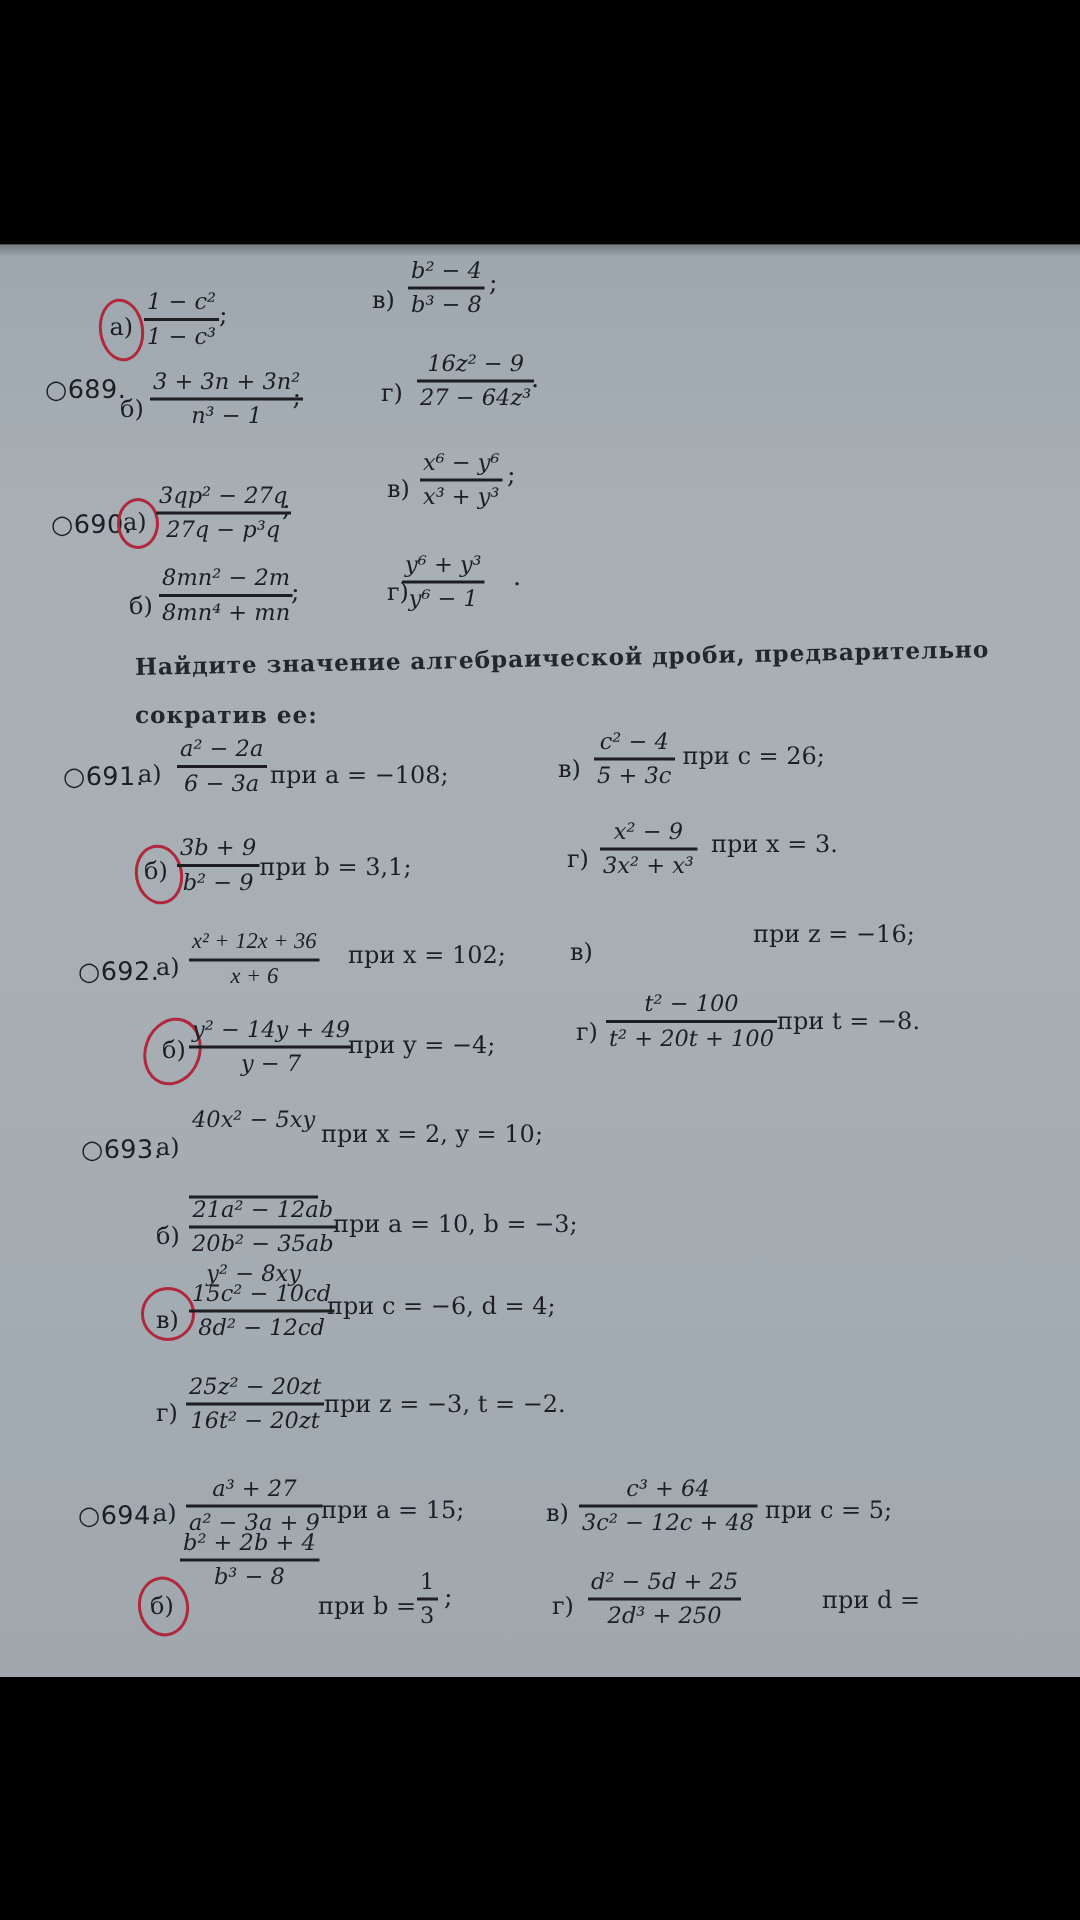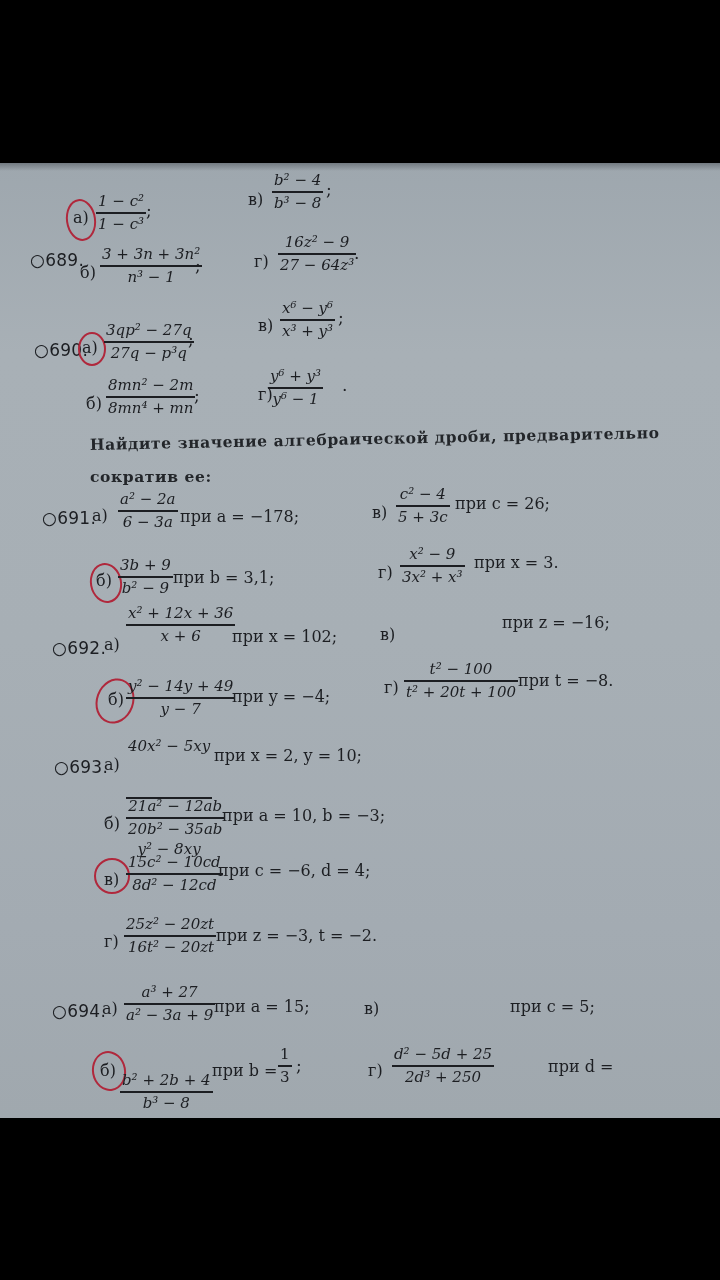--- a/index.html
+++ b/index.html
@@ -97,21 +97,21 @@
   <div class="heading" style="top:272px;transform:rotate(-1.2deg);transform-origin:left;">Найдите значение алгебраической дроби, предварительно</div>
   <div class="heading" style="top:304px;">сократив ее:</div>
 
   <div class="abs num" style="left:42px;top:345px;">○691.</div>
   <div class="abs lbl" style="left:92px;top:343px;">а)</div>
   <div class="frac" style="left:118px;top:327px;">
     <span class="n">a² − 2a</span>
       <span class="bar"></span>
       <span class="d">6 − 3a</span>
   </div>
-  <div class="cond" style="left:180px;top:344px;">при a = −178;</div>
+  <div class="cond" style="left:180px;top:344px;">при a = −108;</div>
 
   <div class="abs lbl" style="left:372px;top:340px;">в)</div>
   <div class="frac" style="left:396px;top:322px;">
     <span class="n">c² − 4</span>
       <span class="bar"></span>
       <span class="d">5 + 3c</span>
   </div>
   <div class="cond" style="left:455px;top:331px;">при c = 26;</div>
 
   <div class="circle" style="left:90px;top:400px;width:28px;height:36px;transform:rotate(-10deg);"></div>
@@ -126,21 +126,21 @@
   <div class="abs lbl" style="left:378px;top:400px;">г)</div>
   <div class="frac" style="left:400px;top:382px;">
     <span class="n">x² − 9</span>
       <span class="bar"></span>
       <span class="d">3x² + x³</span>
   </div>
   <div class="cond" style="left:474px;top:390px;">при x = 3.</div>
 
   <div class="abs num" style="left:52px;top:475px;">○692.</div>
   <div class="abs lbl" style="left:104px;top:472px;">а)</div>
-  <div class="frac" style="left:126px;top:441px;">
+  <div class="frac" style="left:126px;top:456px;font-family:Liberation Serif, serif;">
     <span class="n">x² + 12x + 36</span>
       <span class="bar"></span>
       <span class="d">x + 6</span>
   </div>
   <div class="cond" style="left:232px;top:464px;">при x = 102;</div>
 
   <div class="abs lbl" style="left:380px;top:462px;">в)</div>
   <div class="cond" style="left:502px;top:450px;">при z = −16;</div>
 
   <div class="circle" style="left:96px;top:515px;width:34px;height:42px;transform:rotate(20deg);"></div>
@@ -180,42 +180,47 @@
   <div class="circle" style="left:94px;top:695px;width:32px;height:32px;"></div>
   <div class="abs lbl" style="left:104px;top:707px;">в)</div>
   <div class="frac" style="left:126px;top:690px;">
     <span class="n">15c² − 10cd</span>
       <span class="bar"></span>
       <span class="d">8d² − 12cd</span>
   </div>
   <div class="cond" style="left:218px;top:698px;">при c = −6,  d = 4;</div>
 
   <div class="abs lbl" style="left:104px;top:769px;">г)</div>
-  <div class="frac" style="left:124px;top:752px;align-items:flex-end;">
+  <div class="frac" style="left:124px;top:752px;">
     <span class="n">25z² − 20zt</span>
       <span class="bar"></span>
       <span class="d">16t² − 20zt</span>
   </div>
   <div class="cond" style="left:216px;top:763px;">при z = −3,  t = −2.</div>
 
   <div class="abs num" style="left:52px;top:838px;">○694.</div>
   <div class="abs lbl" style="left:102px;top:836px;">а)</div>
   <div class="frac" style="left:124px;top:820px;">
     <span class="n">a³ + 27</span>
       <span class="bar"></span>
       <span class="d">a² − 3a + 9</span>
   </div>
   <div class="cond" style="left:214px;top:834px;">при a = 15;</div>
 
   <div class="abs lbl" style="left:364px;top:836px;">в)</div>
+  <div class="frac" style="left:386px;top:820px;">
+    <span class="n">c³ + 64</span>
+      <span class="bar"></span>
+      <span class="d">3c² − 12c + 48</span>
+  </div>
   <div class="cond" style="left:510px;top:834px;">при c = 5;</div>
 
   <div class="circle" style="left:92px;top:888px;width:30px;height:36px;transform:rotate(-10deg);"></div>
   <div class="abs lbl" style="left:100px;top:898px;">б)</div>
-  <div class="frac" style="left:120px;top:908px;">
+  <div class="frac" style="left:120px;top:856px;">
     <span class="n">b² + 2b + 4</span>
       <span class="bar"></span>
       <span class="d">b³ − 8</span>
   </div>
   <div class="cond" style="left:212px;top:858px;margin-top:40px;">
     <span>при b =</span>
   </div>
   <div class="frac" style="left:278px;top:882px;font-style:normal;">
     <span class="n">1</span>
       <span class="bar"></span>

